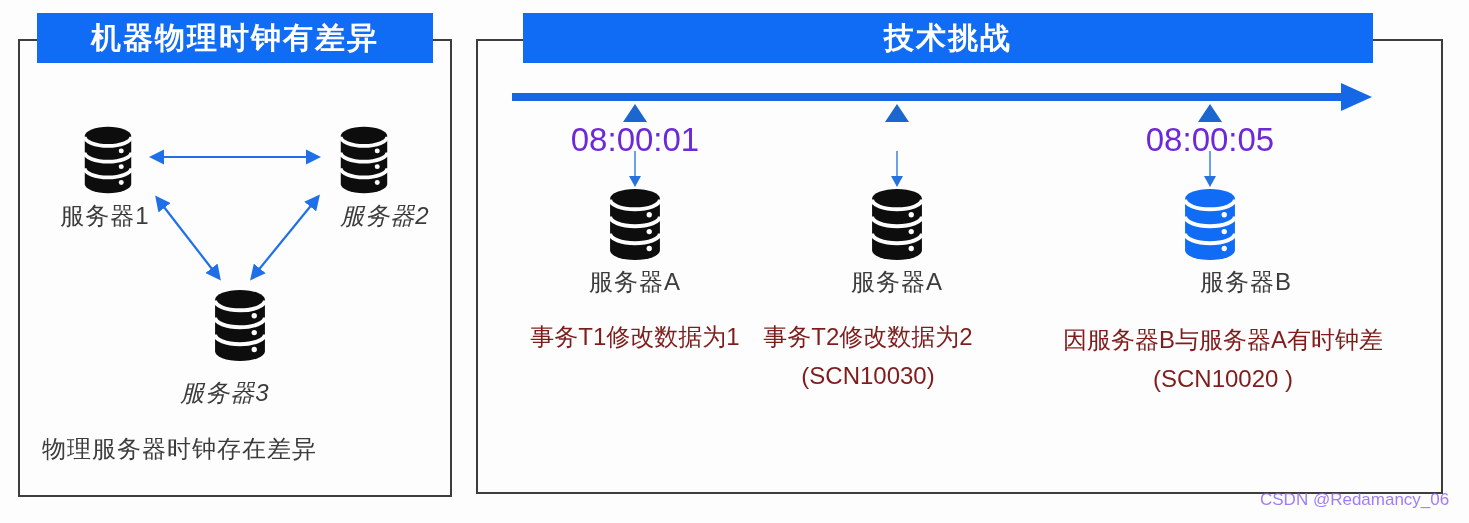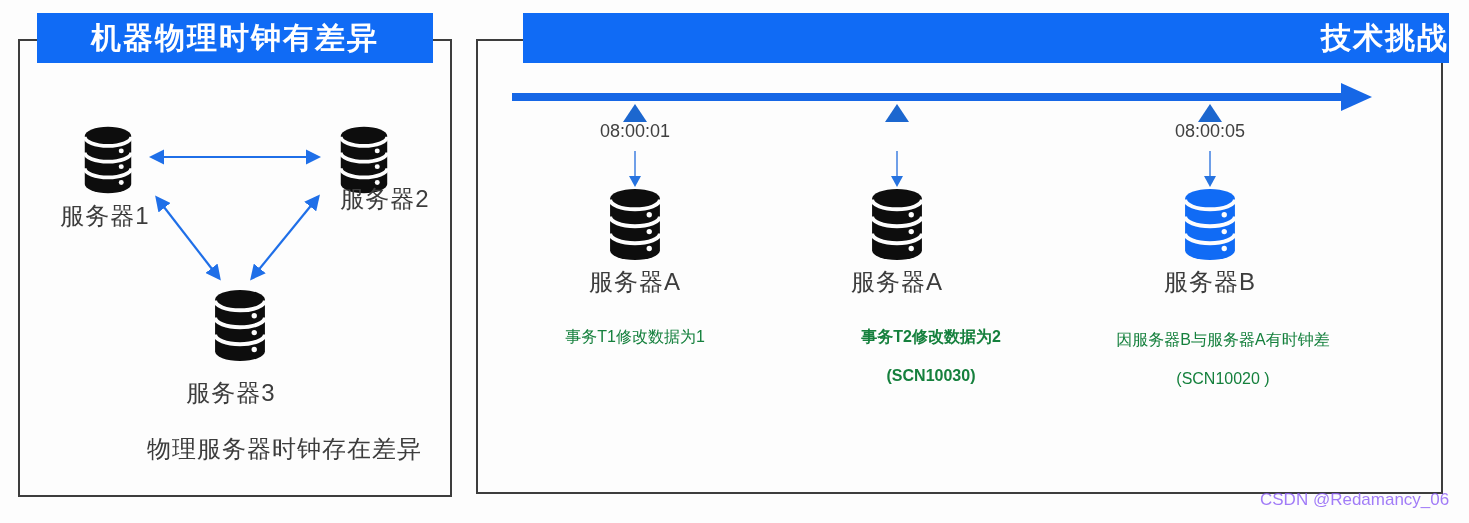--- a/index.html
+++ b/index.html
@@ -9,81 +9,81 @@
 
   
   .panel-box { position:absolute; border:2px solid #3d3d3d; background:transparent; z-index:1; }
   #left-box  { left:18px;  top:39px; width:434px; height:458px; }
   #right-box { left:476px; top:39px; width:967px; height:455px; }
 
   .banner { position:absolute; height:50px; background:#106bf5; color:#ffffff;
             font-size:30px; font-weight:700; text-align:center; line-height:50px;
             letter-spacing:2px; z-index:3; }
   #left-banner  { left:37px;  top:13px; width:396px; }
-  #right-banner { left:523px; top:13px; width:926px;text-align:right; }
+  #right-banner { left:523px; top:13px; width:850px; }
 
   
   #arrows-svg { position:absolute; left:0; top:0; width:1469px; height:523px;
                 z-index:2; pointer-events:none; }
 
   
   .db { position:absolute; z-index:2; }
   .db svg { display:block; width:100%; height:100%; }
   .db-black { color:#0d0d0d; }
   .db-blue  { color:#106bf5; }
   #db-s1 { left:81px;  top:126px; width:54px; height:68px; }
   #db-s2 { left:337px; top:126px; width:54px; height:68px; }
   #db-s3 { left:211px; top:289px; width:58px; height:73px; }
   #db-a1 { left:606px;  top:188px; width:58px; height:73px; }
   #db-a2 { left:868px;  top:188px; width:58px; height:73px; }
   #db-b  { left:1181px; top:188px; width:58px; height:73px; }
 
   .db-label { position:absolute; width:180px; text-align:center; font-size:24px;
               color:#3c3c3c; letter-spacing:1px; z-index:2; }
   #label-s1 { left:15px;  top:200px; }
-  #label-s2 { left:295px; top:183px; }
-  #label-s3 { left:141px; top:377px; }
+  #label-s2 { left:295px; top:200px;font-style:italic; }
+  #label-s3 { left:135px; top:377px;font-style:italic; }
   #label-a1 { left:545px;  top:266px; }
   #label-a2 { left:807px;  top:266px; }
-  #label-b  { left:1120px; top:266px; }
-
-  #left-caption { position:absolute; left:42px; top:433px; width:380px; text-align:right;
+  #label-b  { left:1156px; top:266px; }
+
+  #left-caption { position:absolute; left:42px; top:433px; width:380px; text-align:left;
                   font-size:24px; color:#3c3c3c; letter-spacing:1px; z-index:2; }
 
   
   #timeline-bar { position:absolute; left:512px; top:93px; width:831px; height:8px;
                   background:#1667e6; z-index:2; }
   #timeline-arrowhead { position:absolute; left:1341px; top:83px; width:0; height:0;
                   border-top:14px solid transparent; border-bottom:14px solid transparent;
                   border-left:31px solid #1667e6; z-index:2; }
 
   .tick-triangle { position:absolute; top:104px; width:0; height:0;
                   border-left:12px solid transparent; border-right:12px solid transparent;
                   border-bottom:18px solid #1c67cf; z-index:2; }
   #tick-1 { left:623px; }  #tick-2 { left:885px; }  #tick-3 { left:1198px; }
 
   .timestamp { position:absolute; top:121px; width:180px; text-align:center;
-               font-size:18px; color:#404040; z-index:2; }
+               font-size:33px; color:#6d28d9; z-index:2; }
   #time-1 { left:545px; }  #time-2 { left:807px; }  #time-3 { left:1120px; }
 
   .connector-line { position:absolute; top:151px; width:2px; height:26px;
                     background:#6f9fe8; z-index:2; }
   #conn-1 { left:634px; }  #conn-2 { left:896px; }  #conn-3 { left:1209px; }
 
   .connector-arrow { position:absolute; top:176px; width:0; height:0;
                      border-left:6px solid transparent; border-right:6px solid transparent;
                      border-top:11px solid #2673e0; z-index:2; }
   #connarr-1 { left:629px; }  #connarr-2 { left:891px; }  #connarr-3 { left:1204px; }
 
   
-  .event-caption { position:absolute; text-align:center; font-size:16px; color:#15803d;
+  .event-caption { position:absolute; text-align:center; font-size:24px; color:#7f1d1d;
                    z-index:2; }
   .event-caption .cap-line { height:39px; line-height:39px; }
   #caption-1 { left:475px;  top:317px; width:320px; }
-  #caption-2 { left:771px;  top:317px; width:320px;font-weight:bold; }
+  #caption-2 { left:708px;  top:317px; width:320px; }
   #caption-3 { left:1013px; top:320px; width:420px; }
 
   
   .watermark { position:absolute; font-size:17px; z-index:5; white-space:nowrap; }
   #wm-1 { left:1287px; top:480px; color:#8d8d8d; opacity:.85; letter-spacing:.5px; }
   #wm-2 { left:1260px; top:490px; color:#8b5cf6; opacity:.8; }
 </style>
 </head>
 <body>
 

